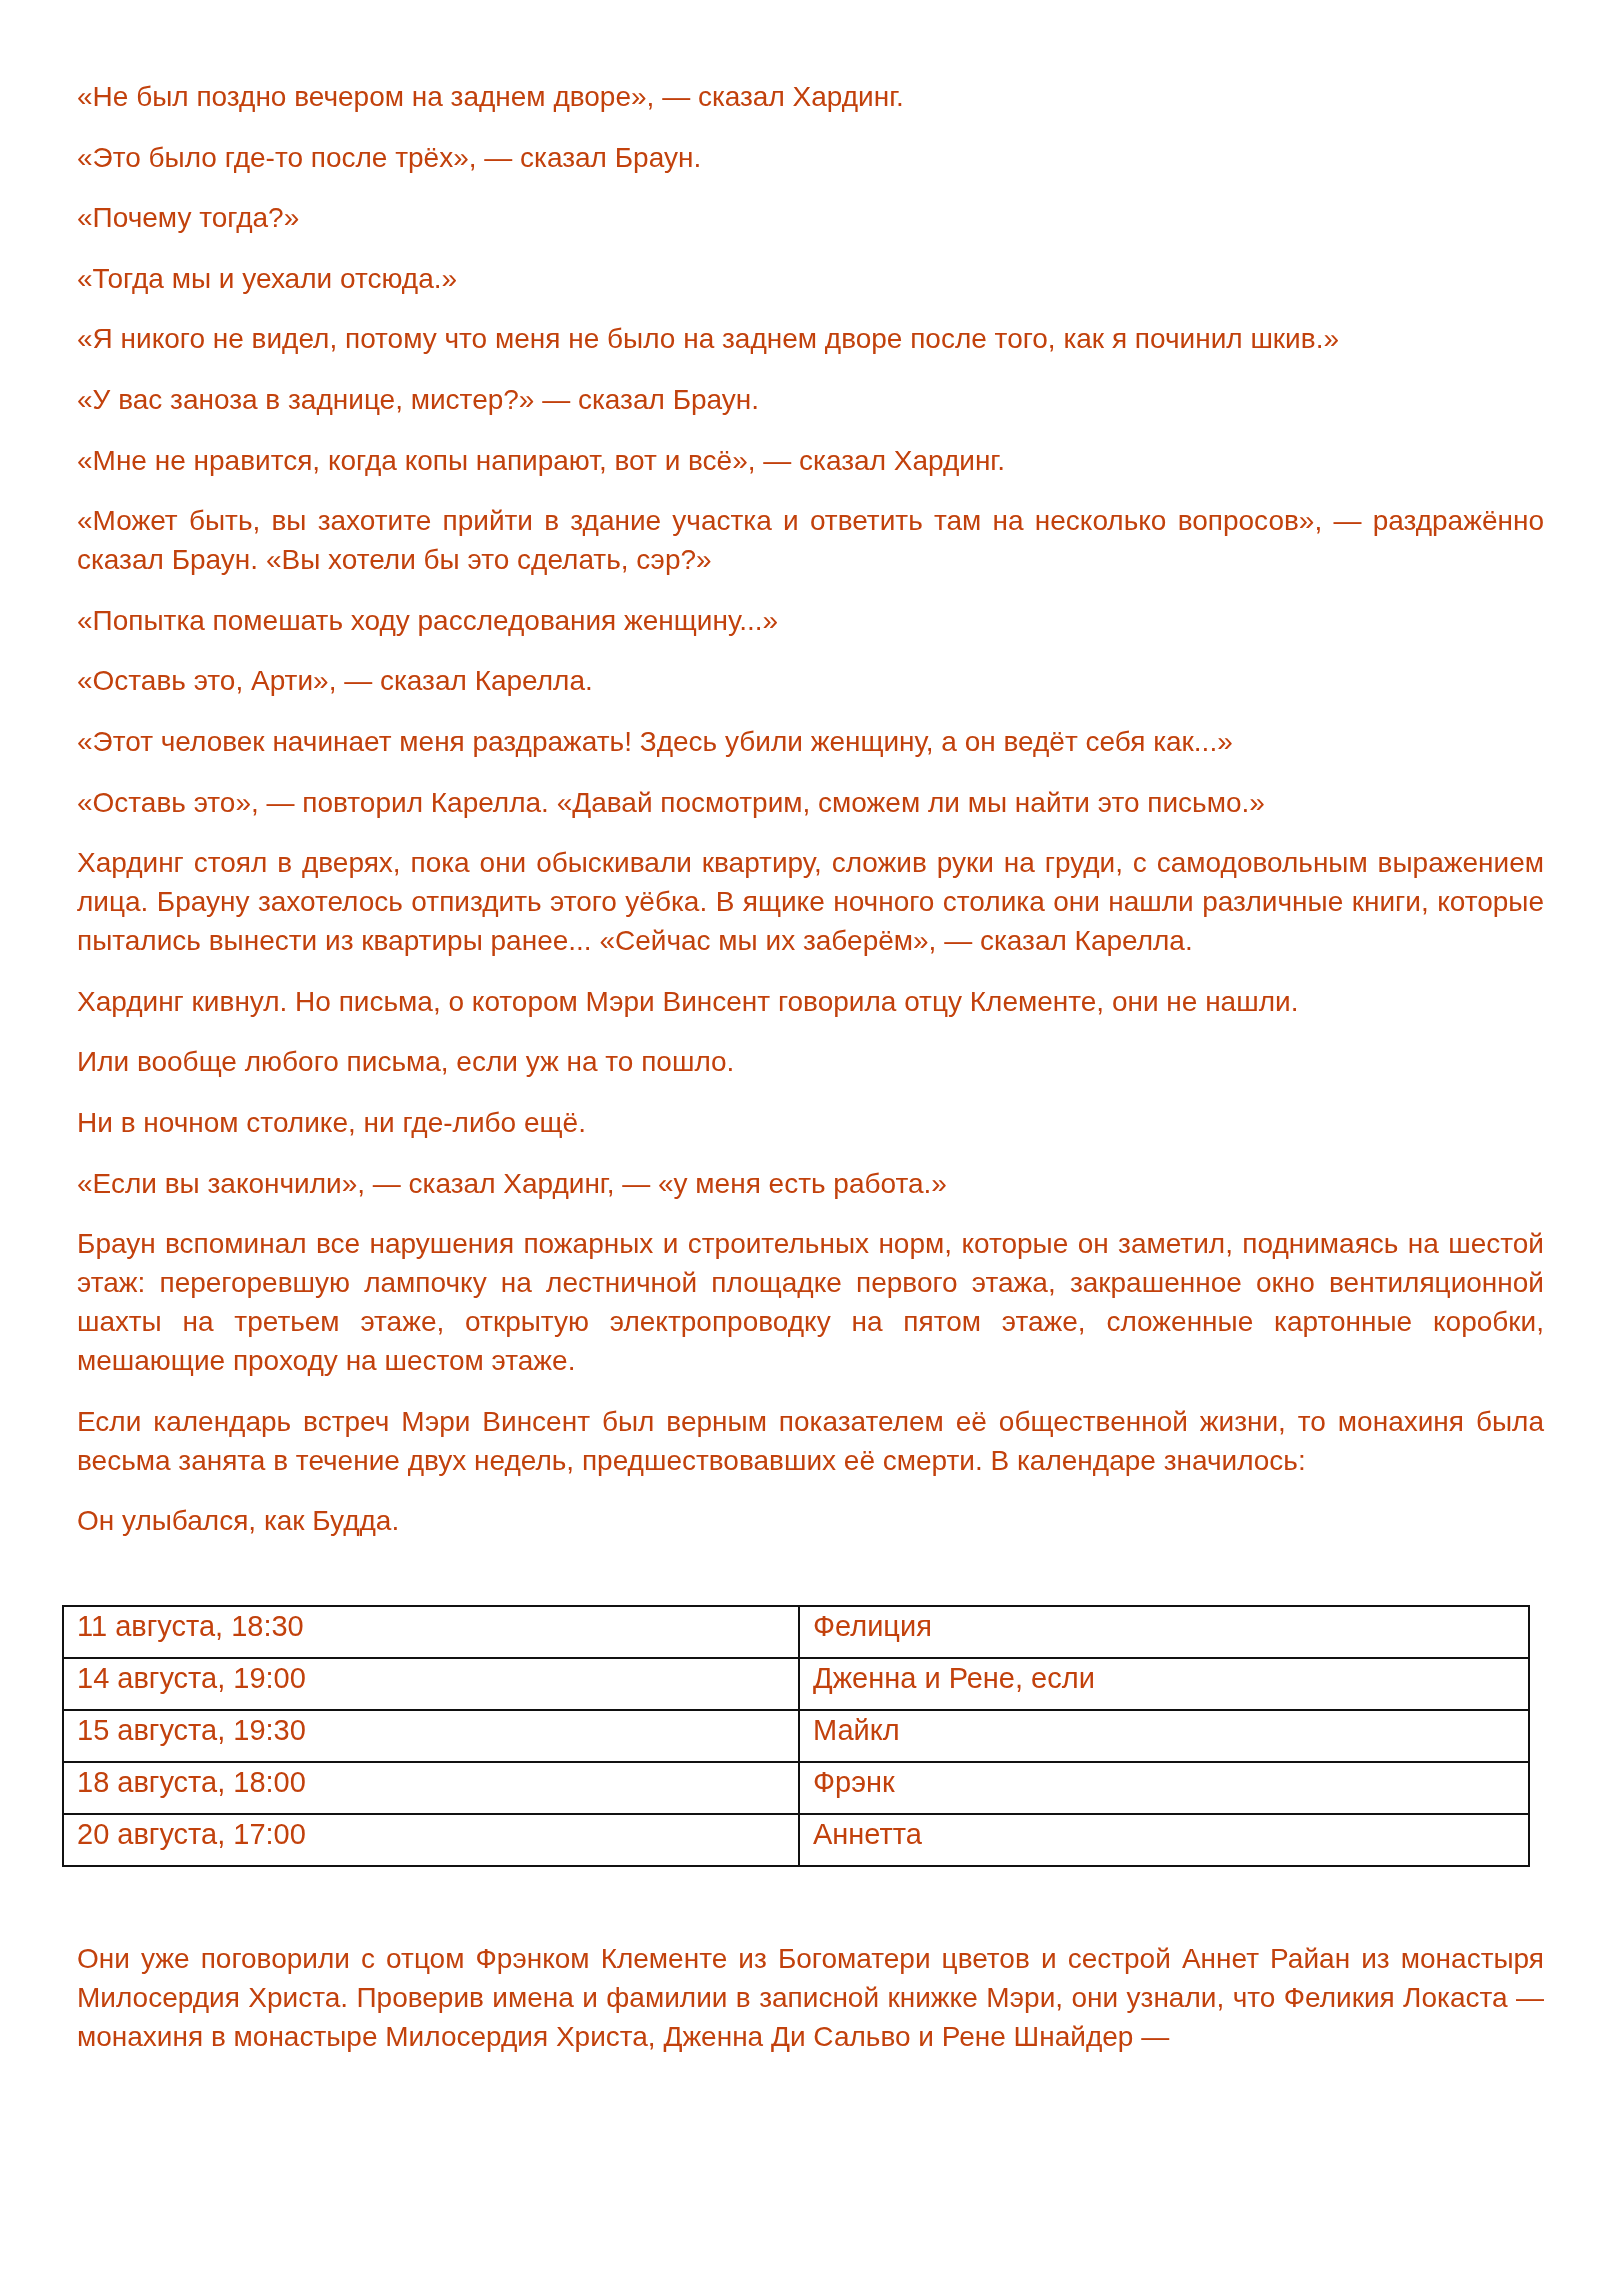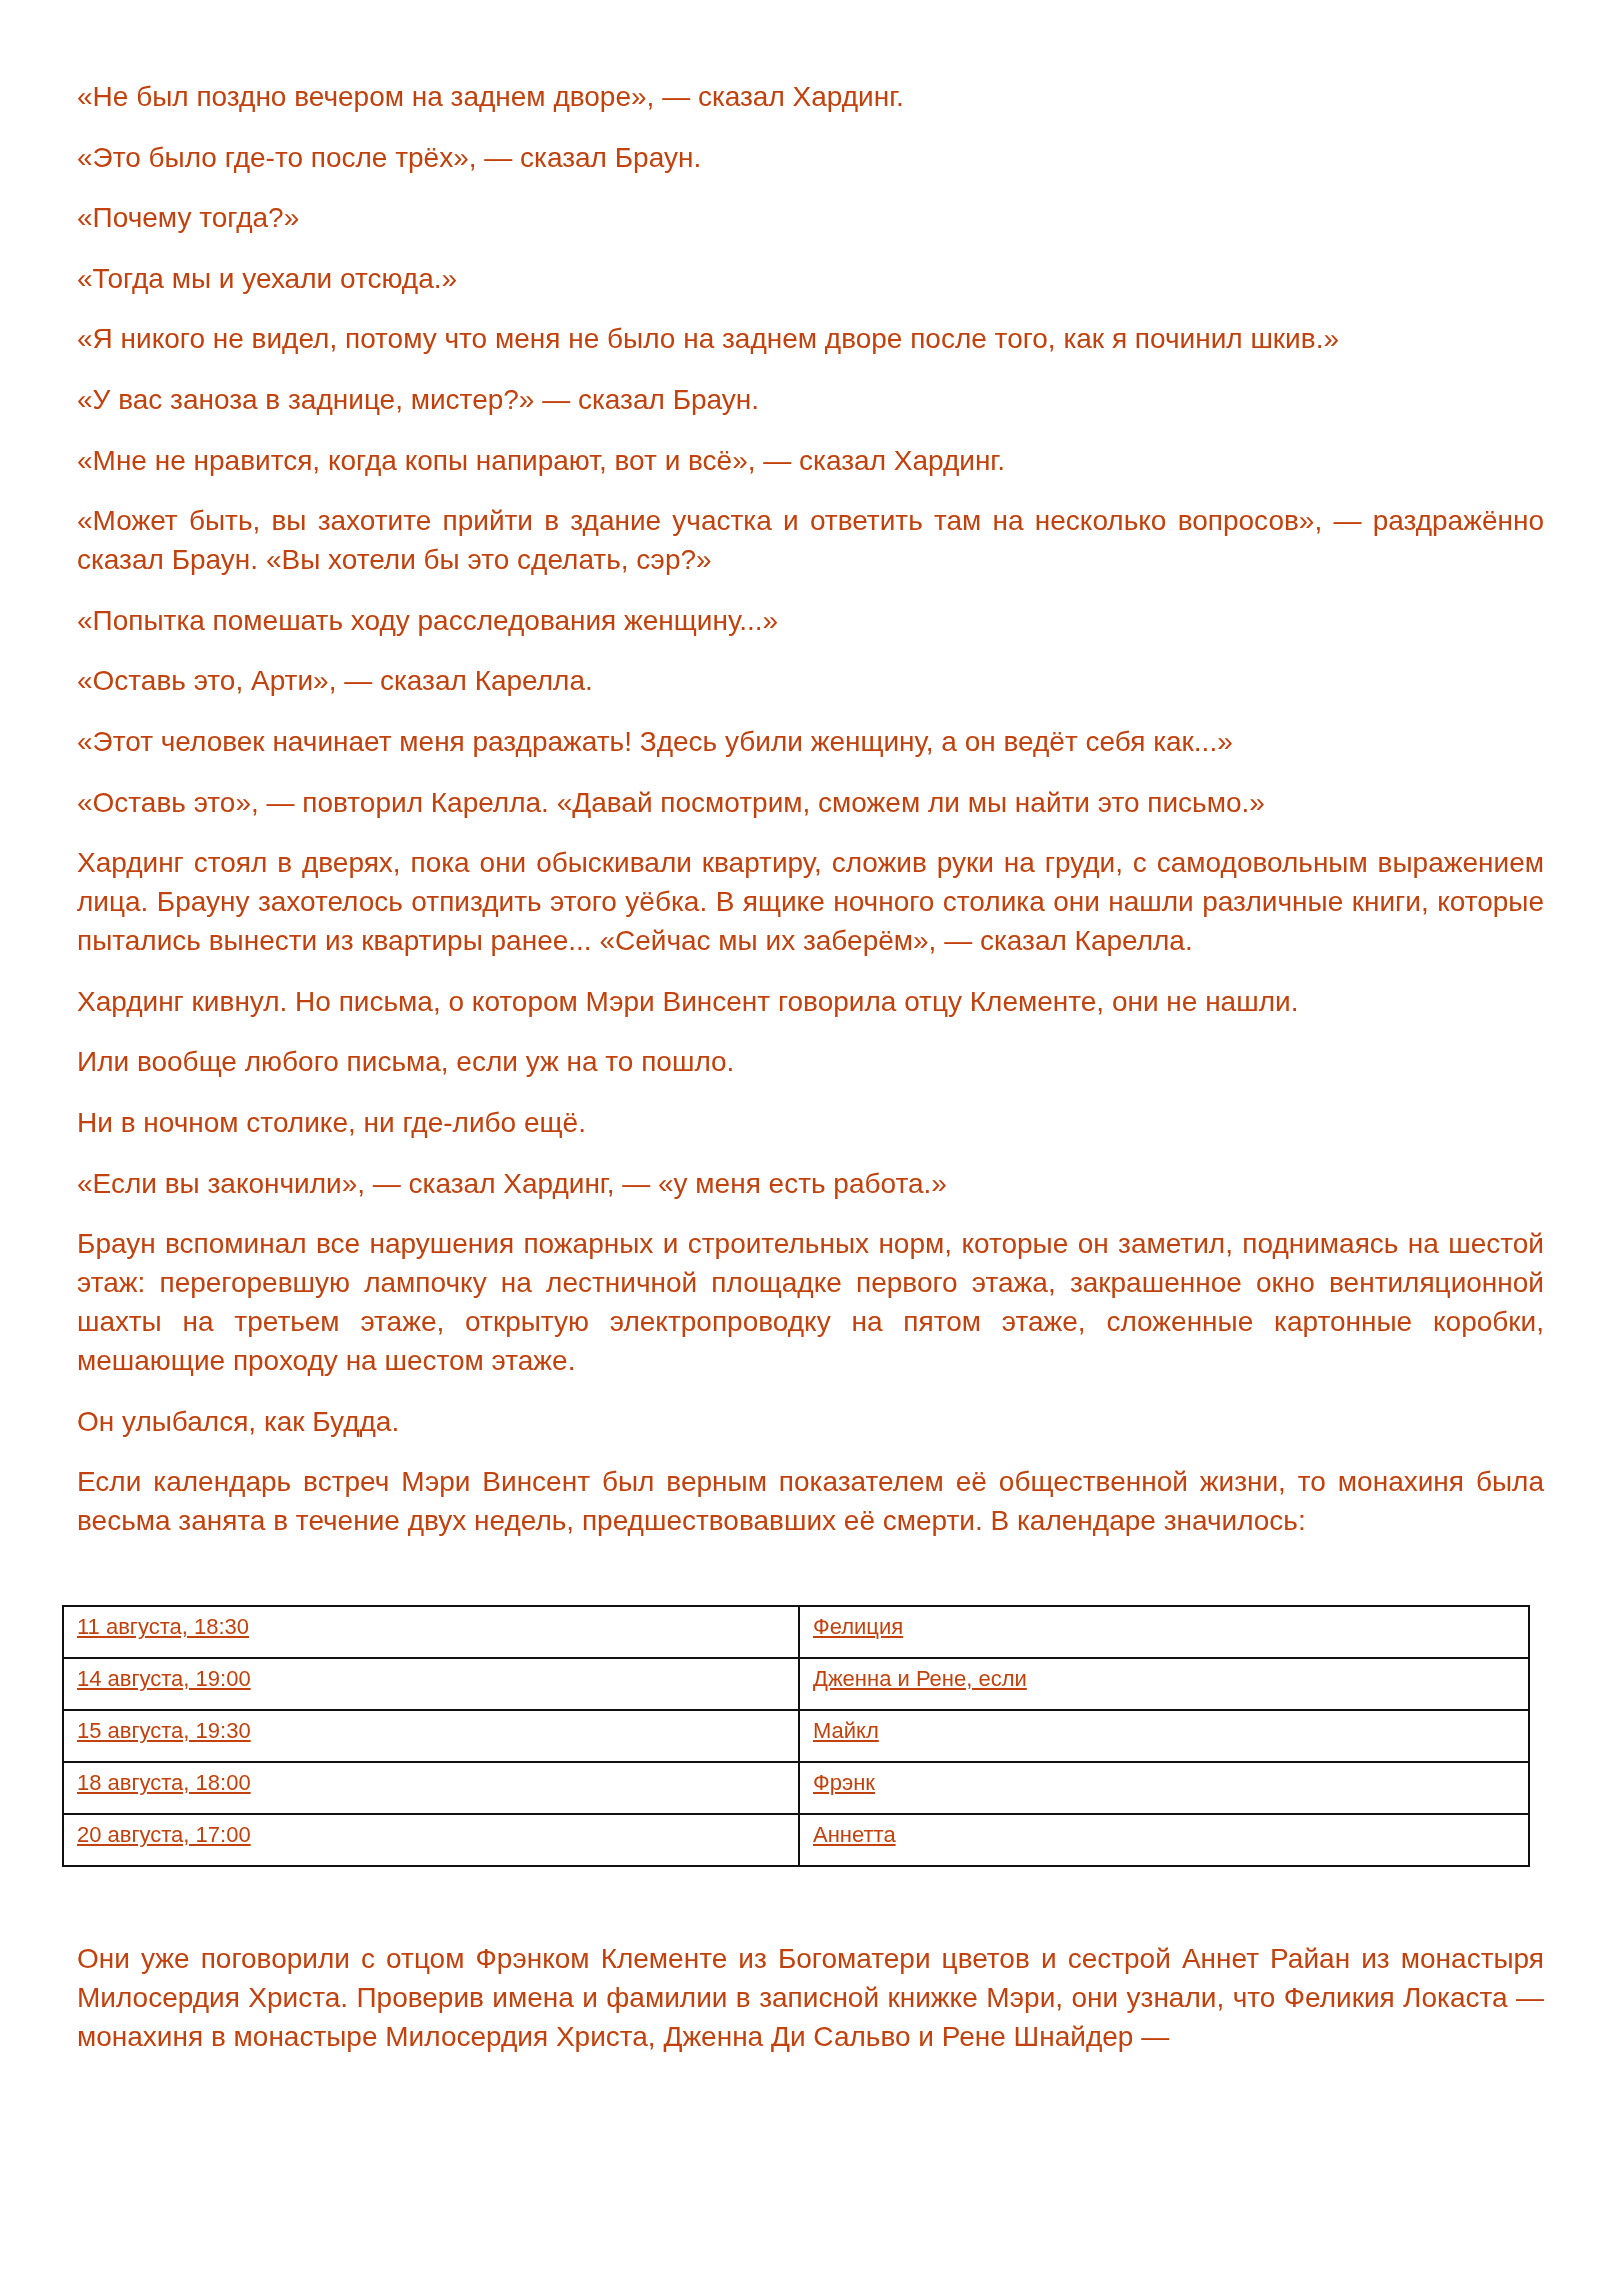--- a/index.html
+++ b/index.html
@@ -36,23 +36,22 @@
     table.schedule {
       border-collapse: collapse;
       width: 1468px;
       table-layout: fixed;
     }
     table.schedule td {
       border: 2px solid #111111;
       height: 50px;
       vertical-align: top;
       padding: 0 13px;
-      font-size: 22px;
+      font-size: 29px;
       line-height: 39px;
-      text-decoration: underline;
     }
     table.schedule td.col-date { width: 708px; }
   </style>
 </head>
 <body>
 
 <div class="page">
   <div id="before">
       <p class="para">«Не был поздно вечером на заднем дворе», — сказал Хардинг.</p>
       <p class="para">«Это было где-то после трёх», — сказал Браун.</p>
@@ -65,22 +64,22 @@
       <p class="para">«Попытка помешать ходу расследования женщину...»</p>
       <p class="para">«Оставь это, Арти», — сказал Карелла.</p>
       <p class="para">«Этот человек начинает меня раздражать! Здесь убили женщину, а он ведёт себя как...»</p>
       <p class="para">«Оставь это», — повторил Карелла. «Давай посмотрим, сможем ли мы найти это письмо.»</p>
       <p class="para">Хардинг стоял в дверях, пока они обыскивали квартиру, сложив руки на груди, с самодовольным выражением лица. Брауну захотелось отпиздить этого уёбка. В ящике ночного столика они нашли различные книги, которые пытались вынести из квартиры ранее... «Сейчас мы их заберём», — сказал Карелла.</p>
       <p class="para">Хардинг кивнул. Но письма, о котором Мэри Винсент говорила отцу Клементе, они не нашли.</p>
       <p class="para">Или вообще любого письма, если уж на то пошло.</p>
       <p class="para">Ни в ночном столике, ни где-либо ещё.</p>
       <p class="para">«Если вы закончили», — сказал Хардинг, — «у меня есть работа.»</p>
       <p class="para">Браун вспоминал все нарушения пожарных и строительных норм, которые он заметил, поднимаясь на шестой этаж: перегоревшую лампочку на лестничной площадке первого этажа, закрашенное окно вентиляционной шахты на третьем этаже, открытую электропроводку на пятом этаже, сложенные картонные коробки, мешающие проходу на шестом этаже.</p>
+      <p class="para">Если календарь встреч Мэри Винсент был верным показателем её общественной жизни, то монахиня была весьма занята в течение двух недель, предшествовавших её смерти. В календаре значилось:</p>
       <p class="para">Он улыбался, как Будда.</p>
-      <p class="para">Если календарь встреч Мэри Винсент был верным показателем её общественной жизни, то монахиня была весьма занята в течение двух недель, предшествовавших её смерти. В календаре значилось:</p>
     </div>
 
   <div class="schedule-wrap">
     <table class="schedule">
       <tbody id="schedule-body">
           <tr>
             <td class="col-date">11 августа, 18:30</td>
             <td class="col-who">Фелиция</td>
           </tr>
           <tr>

